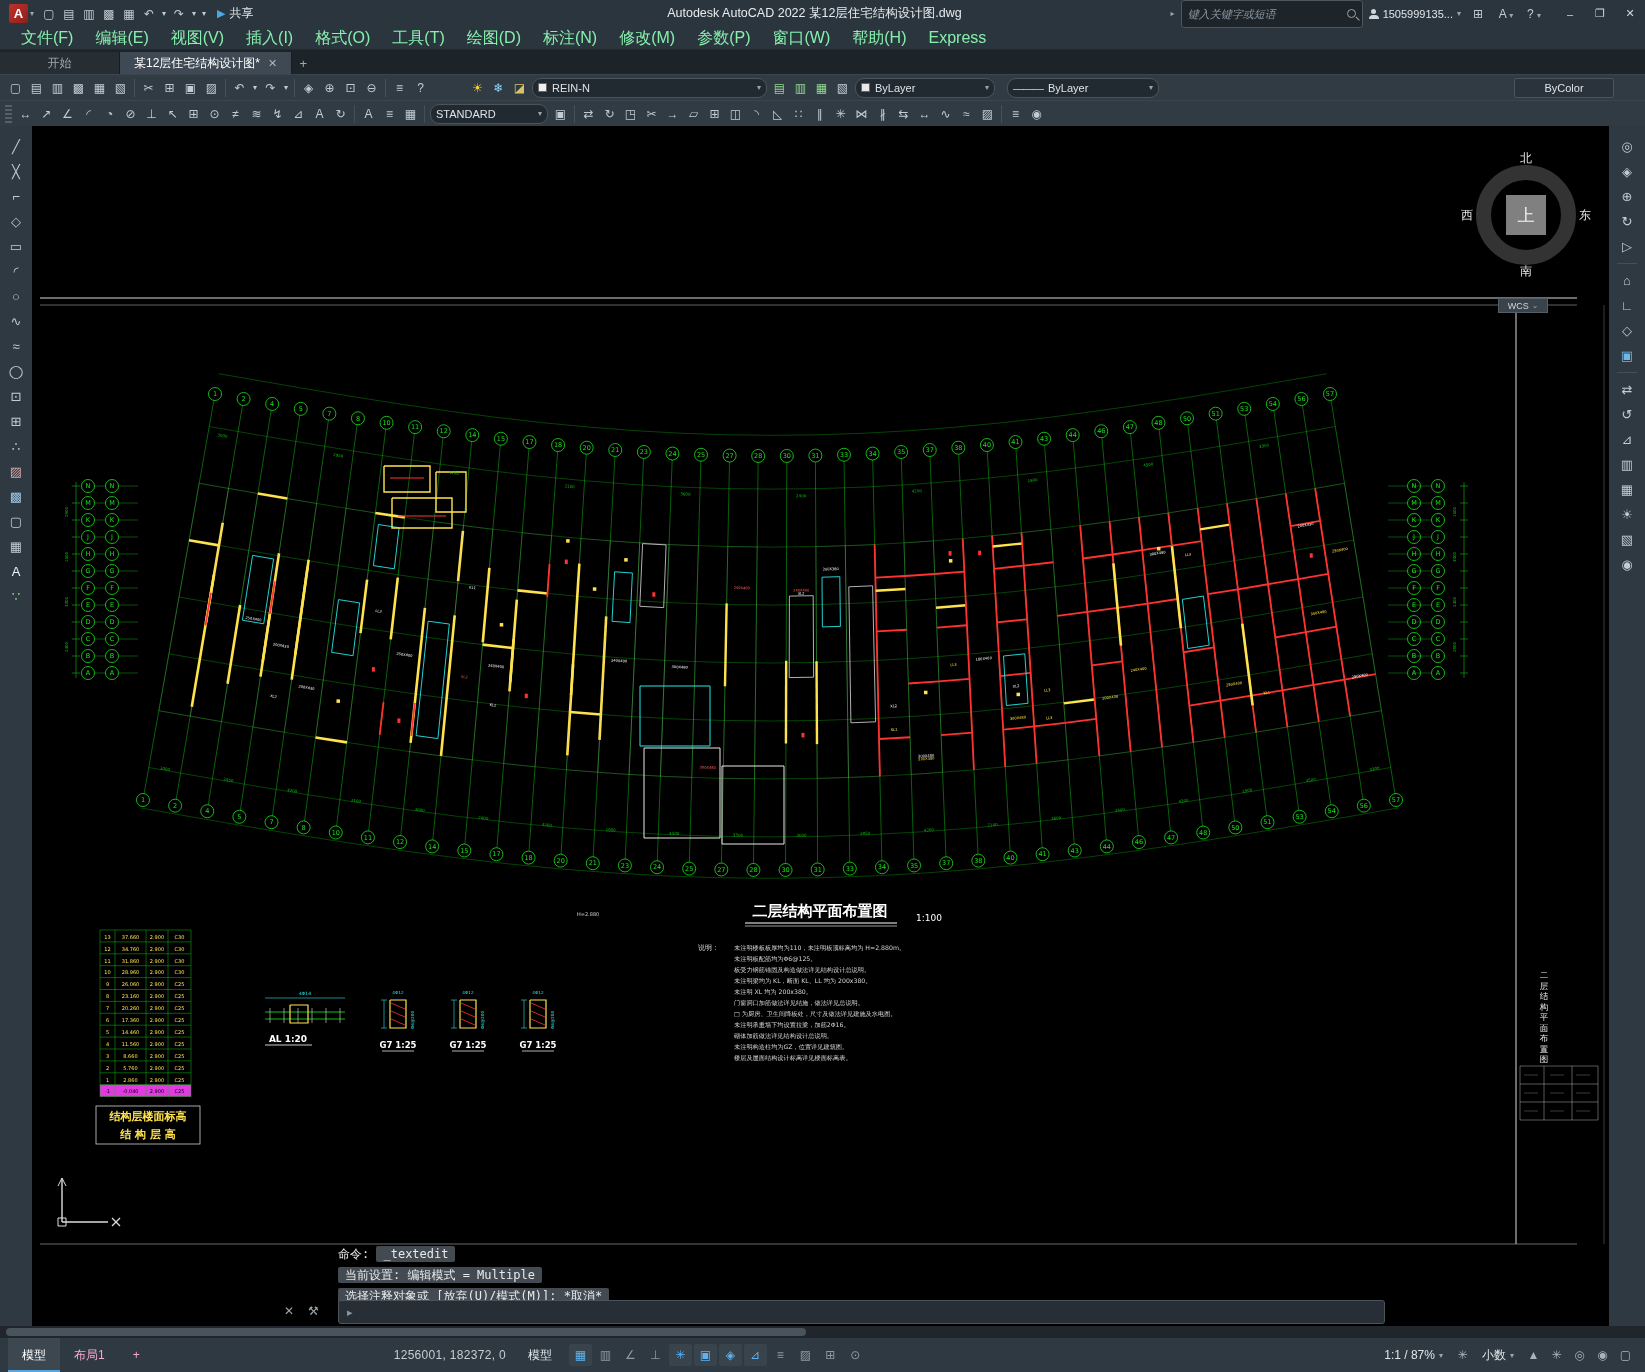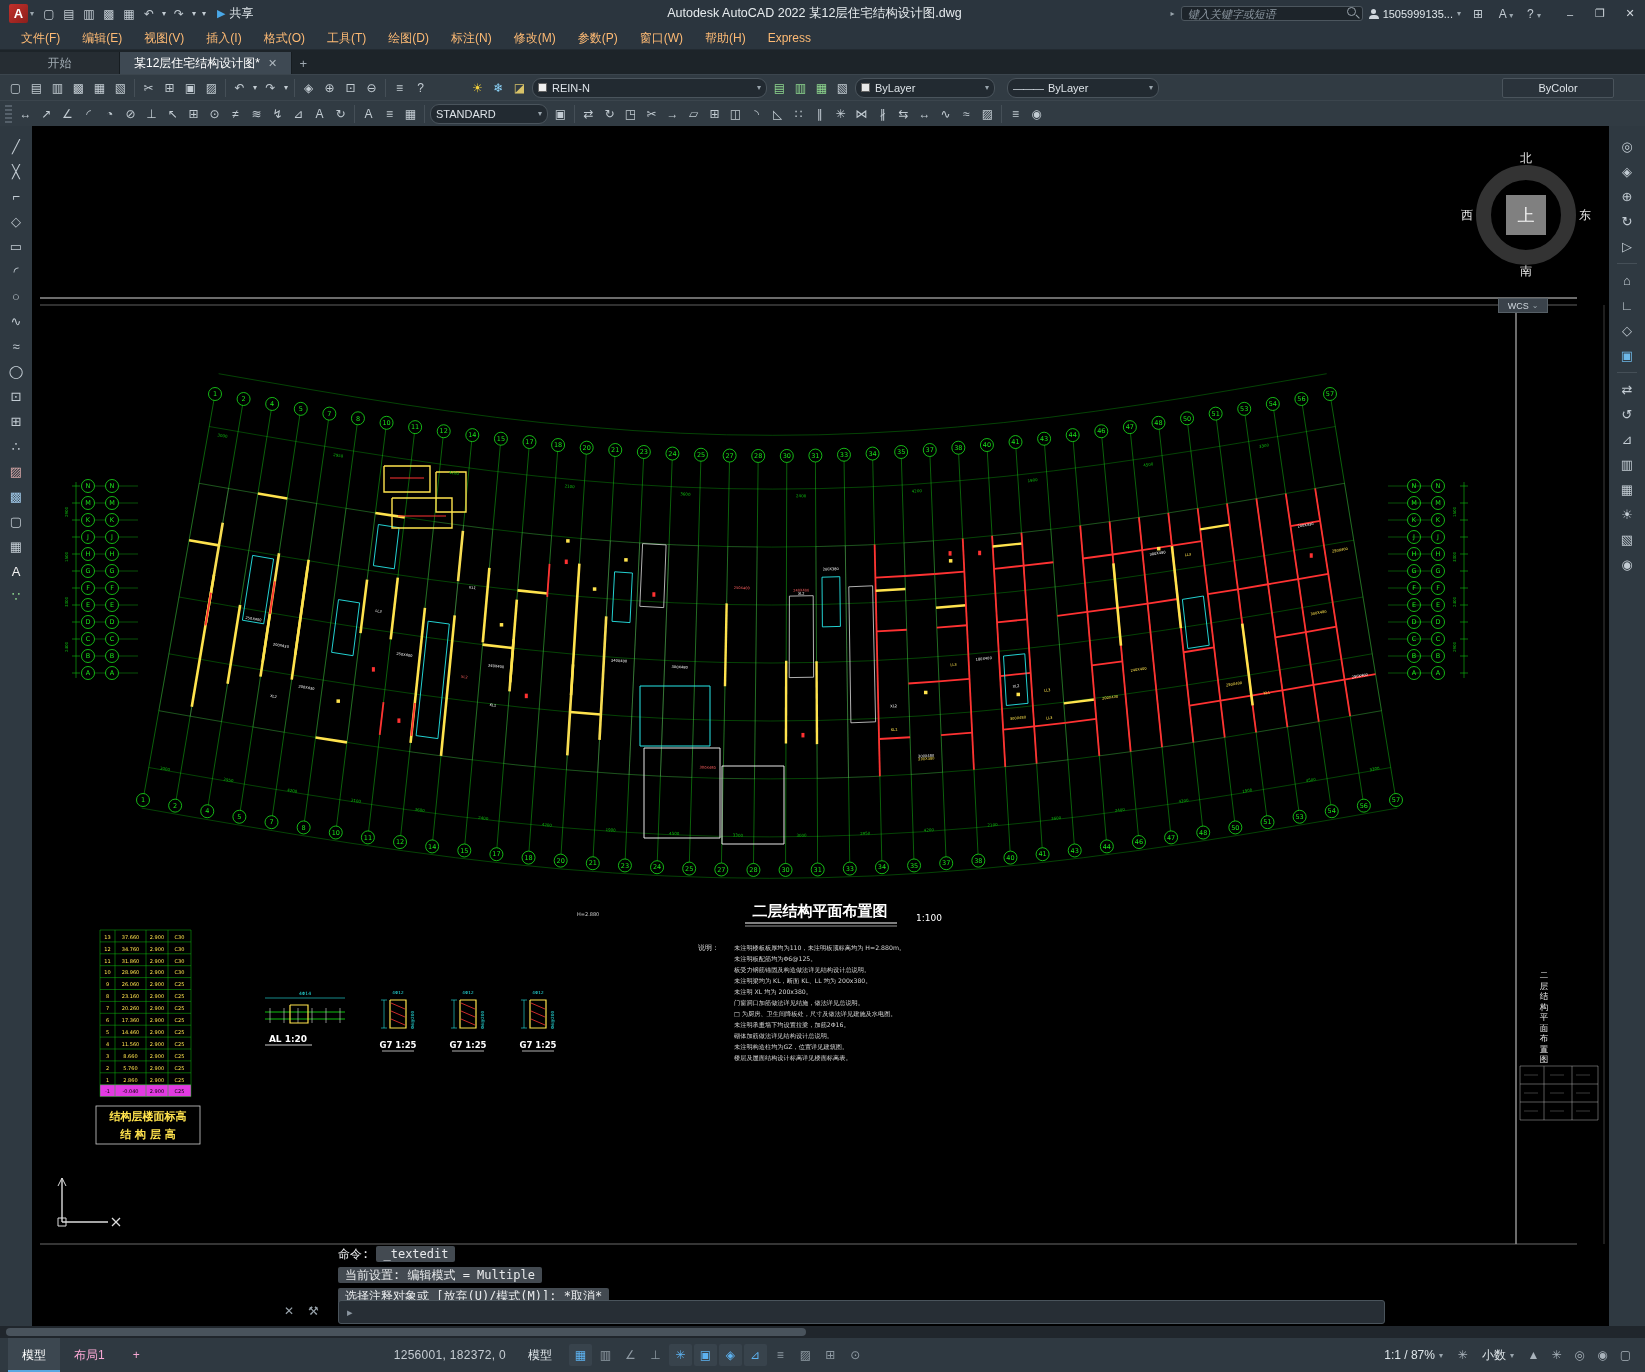--- a/index.html
+++ b/index.html
@@ -13,36 +13,36 @@
 .app-logo{display:flex;align-items:center;gap:2px;padding:0 5px;cursor:default}
 .app-logo .abox{width:19px;height:19px;background:linear-gradient(135deg,#c2302b,#8c1f1c);color:#fff;font-weight:bold;font-size:13px;display:flex;align-items:center;justify-content:center;border-radius:2px}
 .caret{font-size:8px;color:#9aa5ad}
 .qat{display:flex;align-items:center}
 .qat .qic{width:20px;height:20px;display:flex;align-items:center;justify-content:center;color:#c3ccd3;font-size:12px;border-radius:2px}
 .qat .qic.sm{width:10px;font-size:8px}
 .share{display:flex;align-items:center;gap:4px;margin-left:8px;color:#dfe6ea}
 .share .share-ic{color:#49a8e8;font-size:11px}
 .tb-title{position:absolute;left:0;right:16px;text-align:center;color:#e6ebee;font-size:12.5px;pointer-events:none}
 .tb-right{margin-left:auto;display:flex;align-items:center;gap:6px;z-index:2}
-.searchbox{display:flex;background:#1d242a;border:1px solid #4c565e;border-radius:3px;width:182px;height:15px;padding:0 6px}
+.searchbox{display:flex;align-items:center;background:#1d242a;border:1px solid #4c565e;border-radius:3px;width:182px;height:28px;padding:0 6px}
 .searchbox input{flex:1;background:transparent;border:none;outline:none;color:#cfd6dc;font-size:11px}
 .searchbox input::placeholder{color:#8b96a0;font-style:italic}
 .mag{width:9px;height:9px;border:1.4px solid #9aa5ad;border-radius:50%;position:relative;flex:none}
 .mag::after{content:"";position:absolute;width:5px;height:1.4px;background:#9aa5ad;transform:rotate(45deg);left:7px;top:8px}
 .account{display:flex;align-items:center;gap:4px;color:#dfe6ea;font-size:11px}
 .person{width:10px;height:10px;position:relative}
 .person::before{content:"";position:absolute;width:5px;height:5px;border-radius:50%;background:#cfd6dc;left:2.5px;top:0}
 .person::after{content:"";position:absolute;width:10px;height:4px;border-radius:5px 5px 0 0;background:#cfd6dc;bottom:0}
 .tb-ic{width:22px;text-align:center;color:#c3ccd3;font-size:12px}
 .winbtns{display:flex;margin-left:4px}
 .winbtn{width:30px;height:27px;display:flex;align-items:center;justify-content:center;color:#cfd6dc;font-size:11px}
 
 
 .menubar{height:23px;display:flex;align-items:center;background:#2b353e;border-bottom:1px solid #222a31;padding-left:10px}
-.menu-item{padding:0 11px;font-size:12px;color:#fdba74;height:100%;display:flex;align-items:center}
+.menu-item{padding:0 11px;font-size:16px;color:#86efac;height:100%;display:flex;align-items:center}
 
 
 .tabbar{height:24px;background:#1d2429;display:flex;align-items:flex-end;padding-left:0}
 .ftab{height:22px;display:flex;align-items:center;gap:8px;padding:0 14px;font-size:12px;background:#262d33;color:#9fa9b1;border-right:1px solid #161c20;min-width:120px;justify-content:center}
 .ftab.active{background:#3e4953;color:#fff}
 .ftab .tclose{font-size:11px;color:#aeb7be}
 .tab-add{width:22px;height:22px;display:flex;align-items:center;justify-content:center;color:#9fa9b1;font-size:13px}
 
 
 .ribbon{height:26px;background:#313b43;display:flex;align-items:center;padding:0 5px;border-top:1px solid #3b454d}
@@ -227,21 +227,21 @@
         <span>ByLayer</span>
         <span class="arrow">▾</span>
       </div>
       <div class="rgap" style="width: 8px;"></div>
       <div class="combo" style="width: 152px;">
         <span class="pre">———</span>
         <span>ByLayer</span>
         <span class="arrow">▾</span>
       </div>
       <div class="rflex"></div>
-      <div class="rbtn" style="width: 112px;">ByColor</div>
+      <div class="rbtn" style="width: 100px;">ByColor</div>
       <div class="rgap" style="width: 24px;"></div>
     </div>
   <div class="ribbon r2">
       <div class="grip"></div>
       <span class="ric">↔</span>
       <span class="ric">↗</span>
       <span class="ric">∠</span>
       <span class="ric">◜</span>
       <span class="ric">◔</span>
       <span class="ric">⊘</span>

